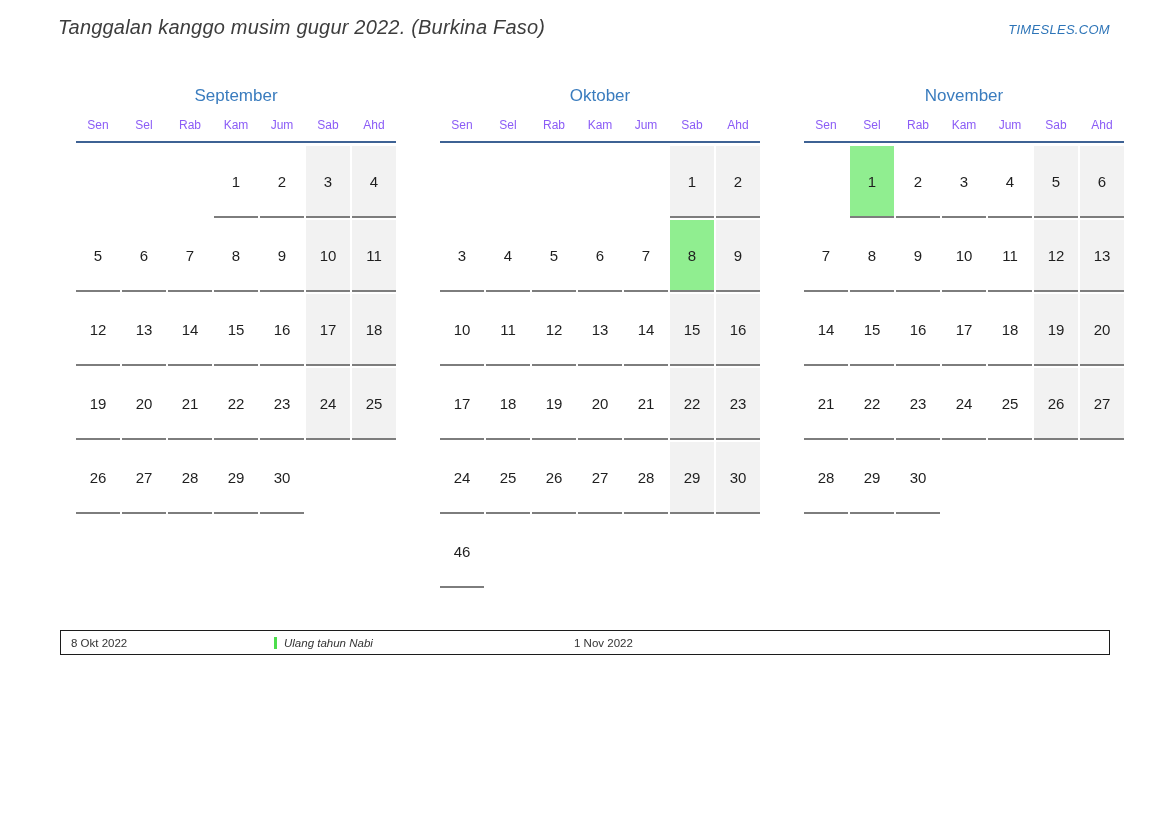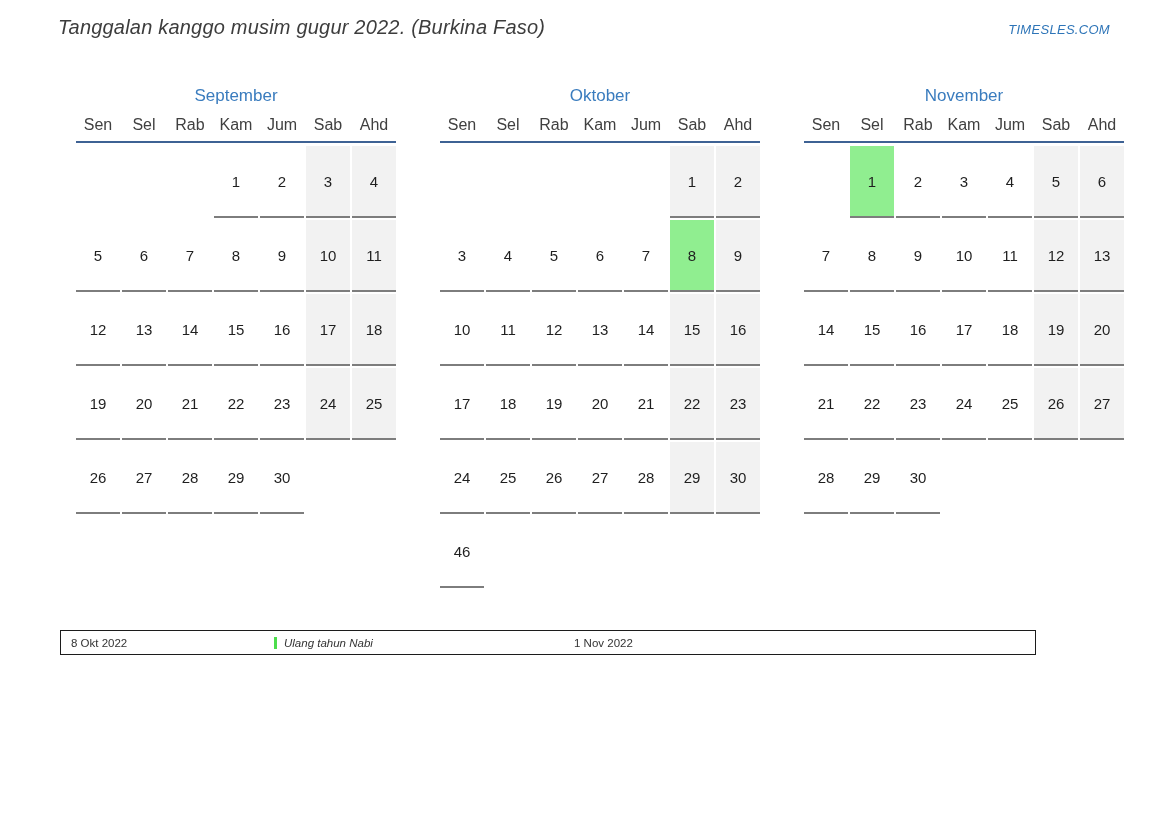--- a/index.html
+++ b/index.html
@@ -28,37 +28,37 @@
   .month-title {
     text-align:center; color:var(--accent);
     font-size:17px; line-height:24px; height:24px;
   }
   .weekdays {
     display:grid; grid-template-columns:repeat(7,44px); column-gap:2px;
     margin-top:10px; padding-bottom:9px;
     border-bottom:2px solid var(--line);
   }
   .weekdays span {
-    text-align:center; font-size:16px; color:#404040; line-height:14px;
+    text-align:center; font-size:12px; color:#8b5cf6; line-height:14px;
   }
   .days {
     display:grid; grid-template-columns:repeat(7,44px);
     column-gap:2px; row-gap:2px; margin-top:3px;
   }
   .day {
     height:70px; box-sizing:content-box;
     display:flex; align-items:center; justify-content:center;
     font-size:15px; color:#1f1f1f;
     border-bottom:2px solid var(--underline);
   }
   .day.empty { border-bottom-color:transparent; }
   .day.weekend { background:var(--weekend); }
   .day.highlight { background:var(--highlight); }
   .legend {
-    position:absolute; left:60px; top:630px; width:976px; height:25px;
+    position:absolute; left:60px; top:630px; width:1050px; height:25px;
     box-sizing:border-box; border:1.5px solid #1c1c1c;
     display:grid; grid-template-columns:213px 290px 218px 1fr;
     align-items:center;
     font-size:11.5px; color:#333333;
   }
   .l-date { padding-left:10px; }
   .l-event { display:flex; align-items:center; gap:7px;font-style:italic; }
   .marker { width:3px; height:12px; background:var(--marker); flex:0 0 3px; }
 </style>
 </head>

